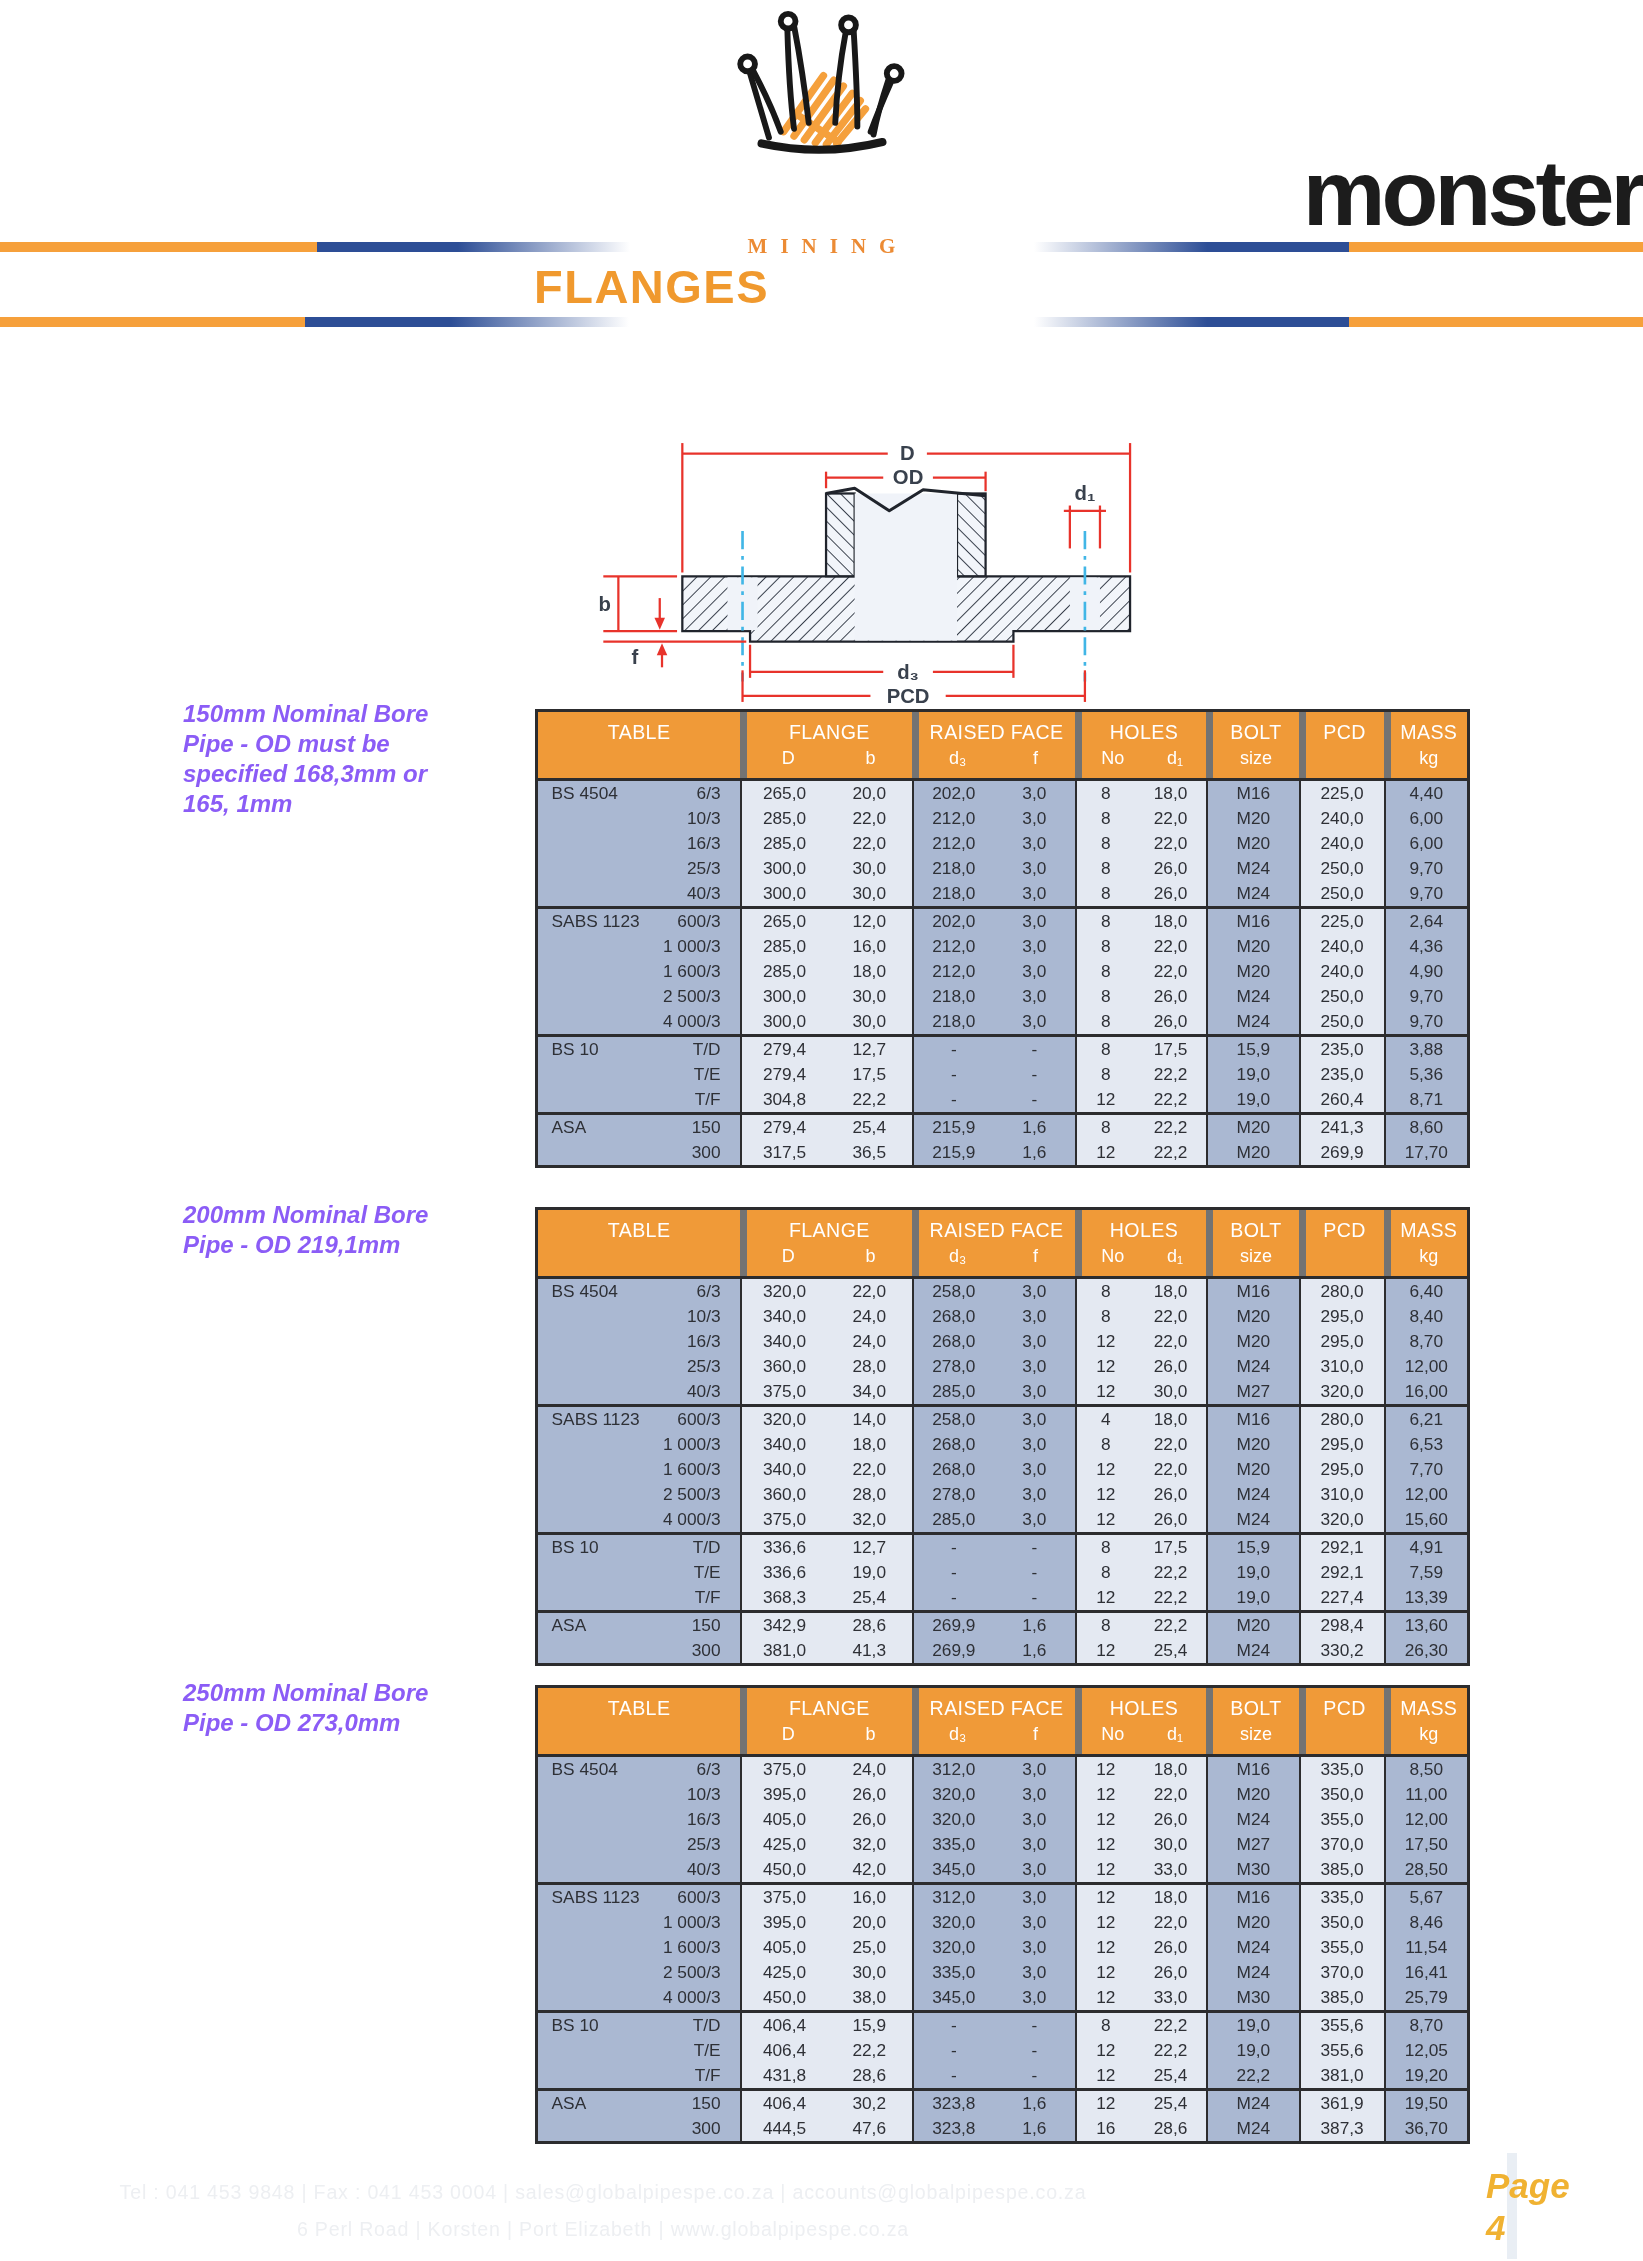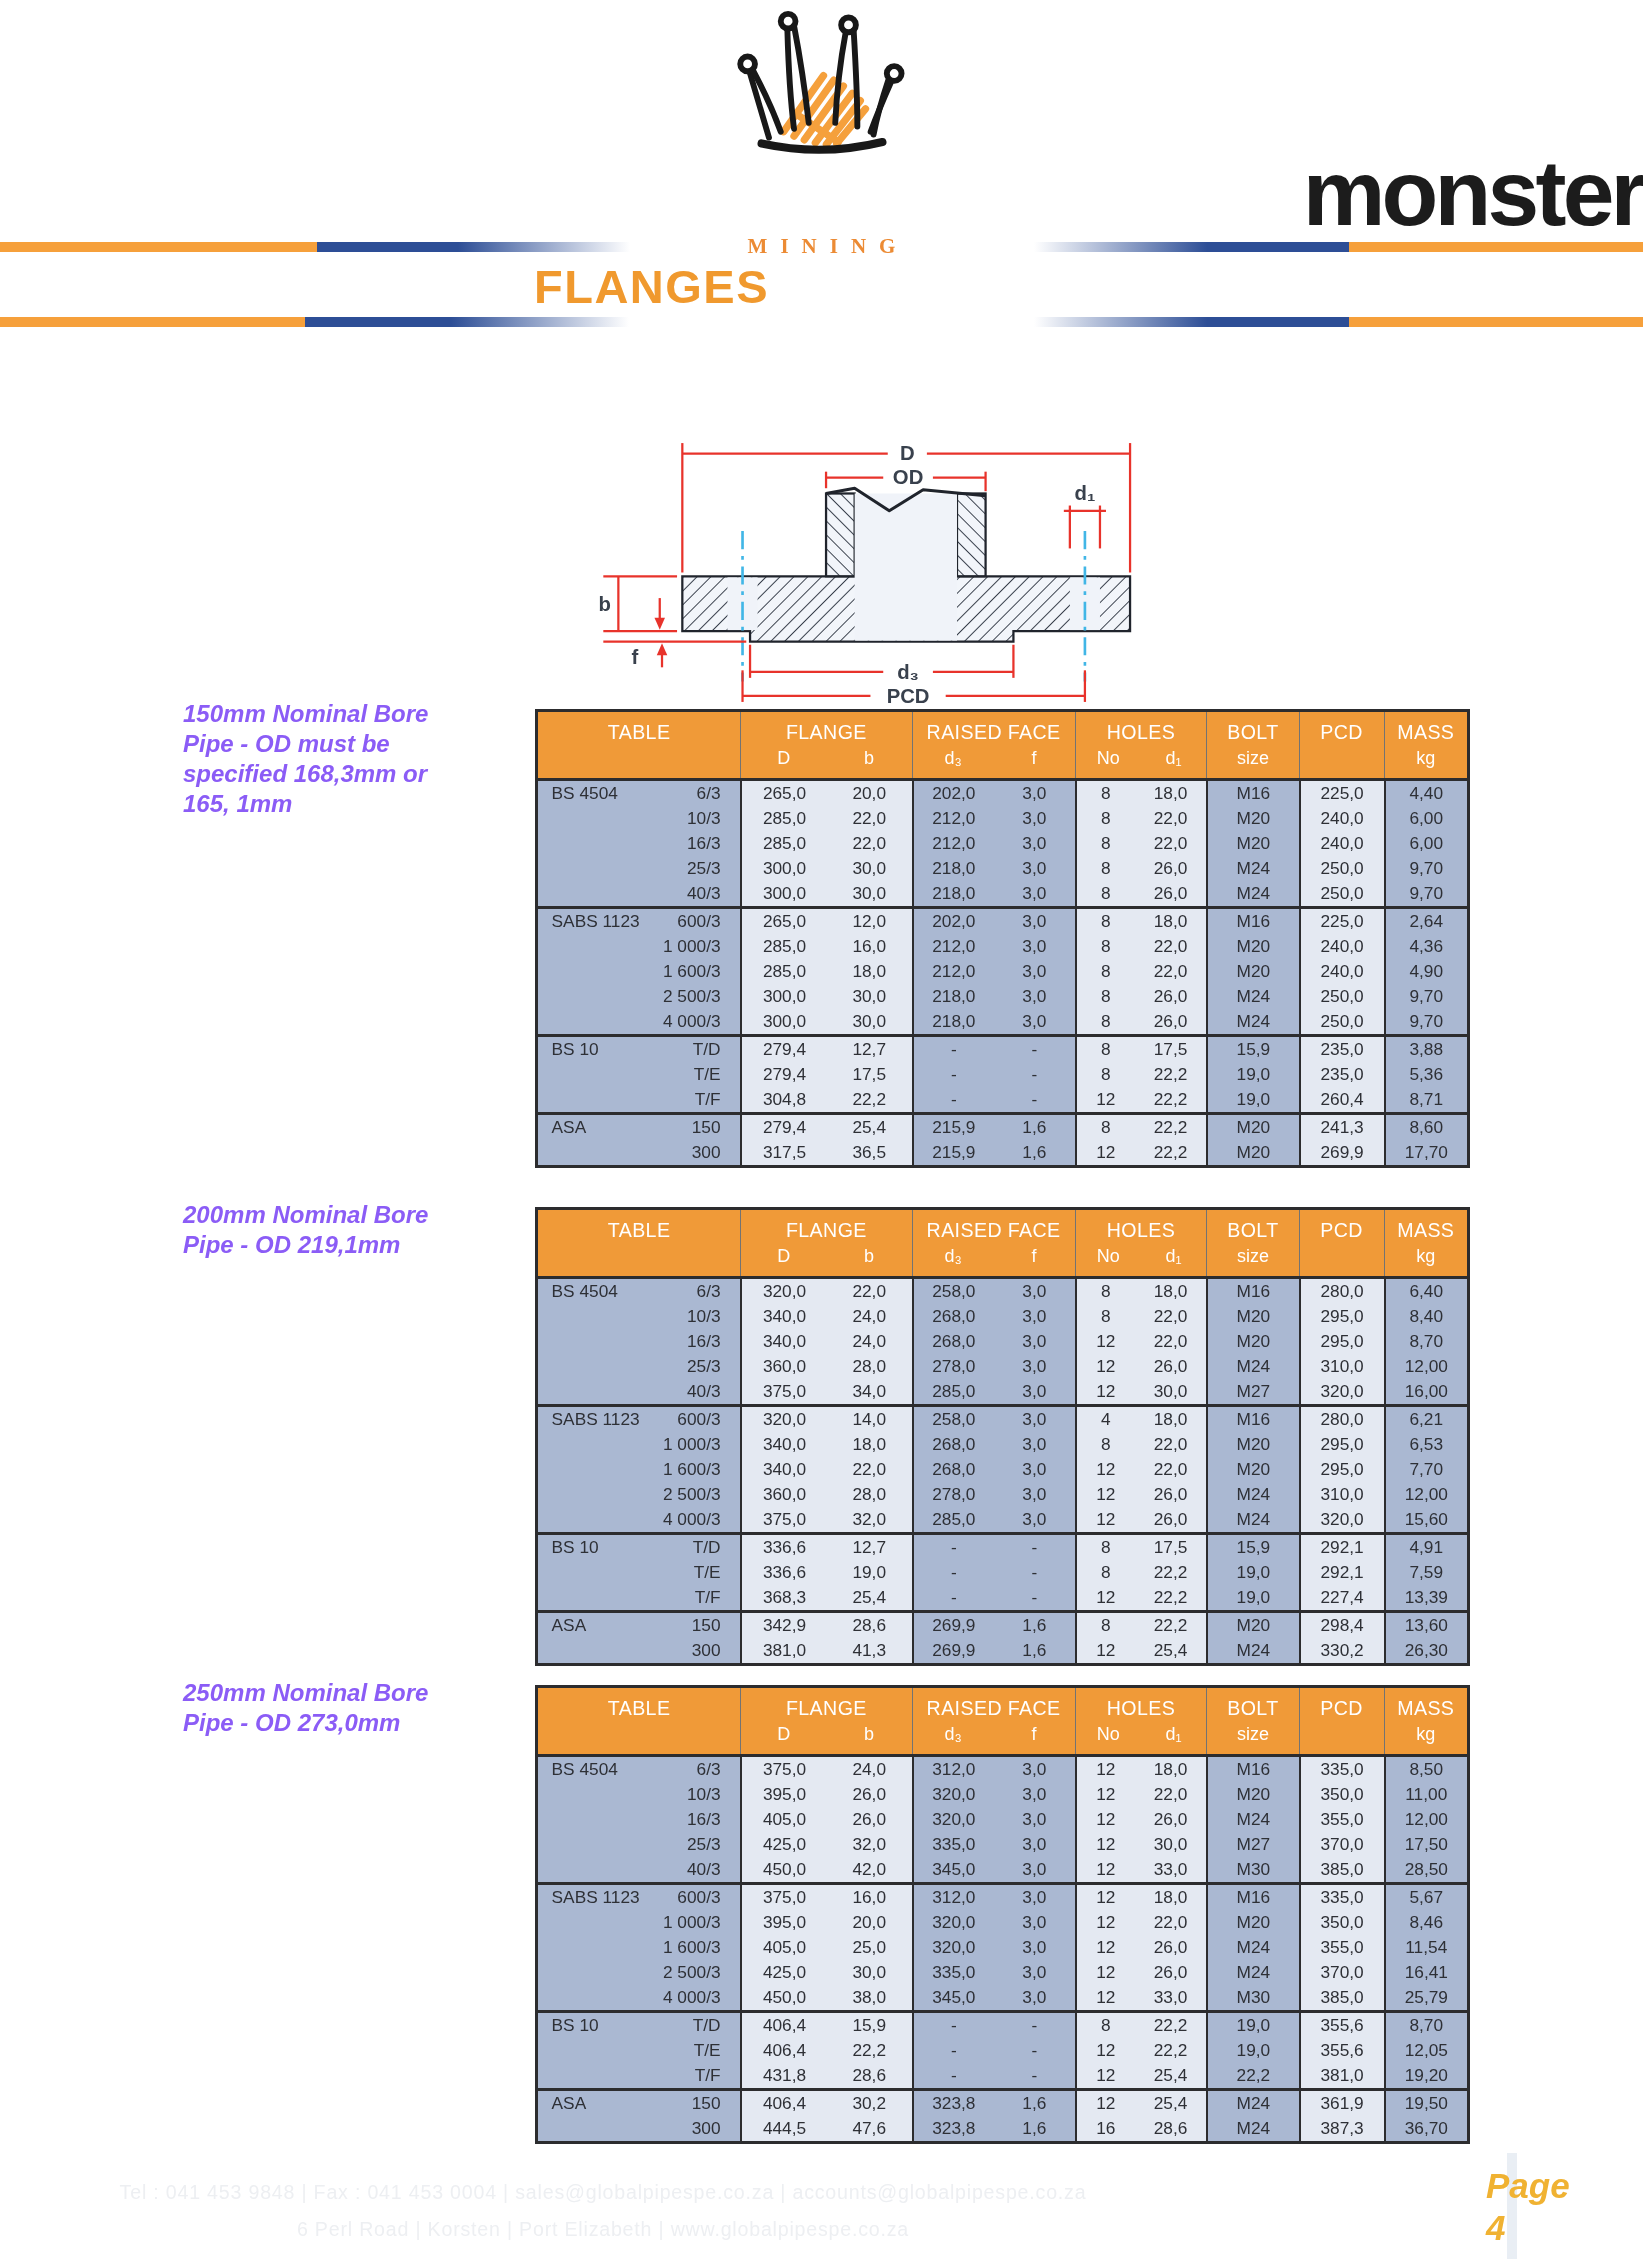--- a/index.html
+++ b/index.html
@@ -28,21 +28,21 @@
   
   .caption{position:absolute;left:183px;width:369px;
            font-style:italic;font-weight:700;font-size:24px;line-height:30px;color:#8b5cf6;}
 
   
   .flange-table{position:absolute;left:535px;width:935px;border:3px solid #2c2c2e;background:#c2410c;
                 box-sizing:border-box;}
   .thead{display:grid;grid-template-columns:269fr 228fr 217fr 175fr 123fr 113fr 111fr;
          background:#f09a38;border-bottom:3px solid #2c2c2e;height:66px;}
   .hcell{display:flex;flex-direction:column;justify-content:center;color:#ffffff;box-sizing:border-box;}
-  .hcell.sep{border-left:1px solid #737373;}
+  .hcell.sep{border-left:7px solid #737373;}
   .hlabel{text-align:center;font-size:19.6px;letter-spacing:0.4px;}
   .hsubs{display:flex;margin-top:3.8px;min-height:21px;}
   .hsub{flex:1;text-align:center;font-size:18px;}
   .trow{display:grid;grid-template-columns:269fr 228fr 217fr 175fr 123fr 113fr 111fr;height:25px;}
   .trow.sec-start{border-top:3px solid #2c2c2e;}
   .c{display:flex;align-items:center;font-size:17.3px;box-sizing:border-box;}
   .c.sep{border-left:2.3px solid #2c2c2e;}
   .g-slate{background:#aab8d2;}
   .g-light{background:#e4e9f2;}
   .val{flex:1;text-align:center;}

